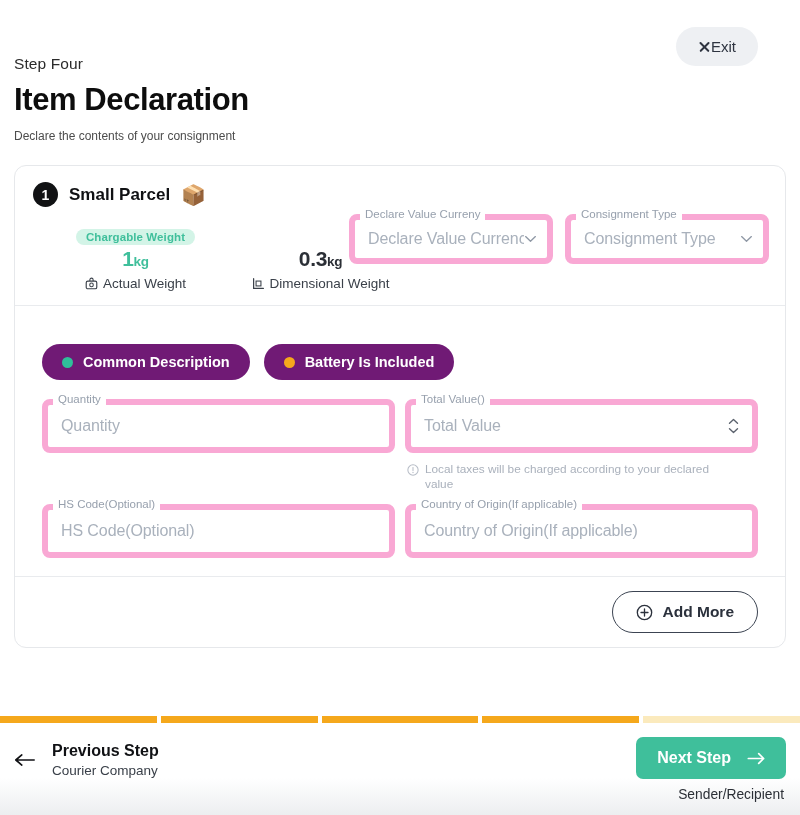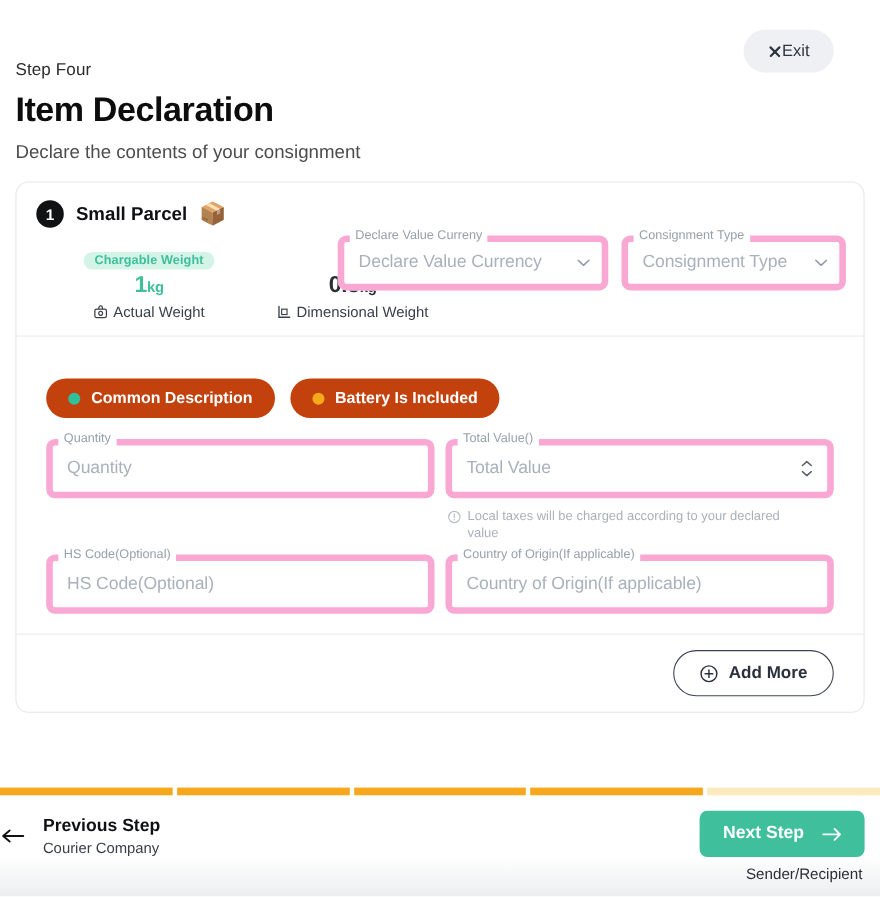--- a/index.html
+++ b/index.html
@@ -26,21 +26,21 @@
     content: ""; position: absolute; left: 0; top: 6px;
     width: 13px; height: 1.6px; background: #2e3440; border-radius: 1px;
   }
   .exit-btn .x-ico::before { transform: rotate(45deg); }
   .exit-btn .x-ico::after  { transform: rotate(-45deg); }
 
   
   .header { position: absolute; left: 14px; top: 55px; }
   .step-kicker { font-size: 15.5px; color: #2b2b2b; letter-spacing: .1px; }
   .page-title { font-size: 31px; font-weight: 700; letter-spacing: -.4px; margin-top: 9px; color: #0d0d0d; }
-  .page-sub { font-size: 17px; color: #4c4c4c; margin-top: 11px; }
+  .page-sub { font-size: 12px; color: #4c4c4c; margin-top: 11px; }
 
   
   .card {
     position: absolute; left: 14px; top: 165px; width: 772px;
     background: #fff; border: 1px solid #e6e8eb; border-radius: 12px;
     overflow: visible;
   }
   .card-head { padding: 16px 18px 14px 18px; position: relative; }
   .card-title-row { display: flex; align-items: center; gap: 11px; }
   .num-badge {
@@ -97,21 +97,21 @@
   .chevron { width: 13px; height: 8px; flex: none; }
 
   
   .card-divider { height: 1px; background: #e9ebee; }
   .card-body { padding: 22px 27px 18px 27px; }
 
   .desc-field { width: 716px; height: 54px; }
   .pill-row { display: flex; gap: 14px; margin-top: 16px; }
   .pill {
     display: flex; align-items: center; gap: 10px;
-    background: #c2410c; color: #fff; border: none; border-radius: 999px;
+    background: #701a75; color: #fff; border: none; border-radius: 999px;
     padding: 10px 20px; cursor: pointer;
     font-family: "Liberation Sans", sans-serif;
     font-size: 14.5px; font-weight: 700;
   }
   .dot { width: 11px; height: 11px; border-radius: 50%; flex: none; }
 
   .two-col { display: flex; gap: 10px; margin-top: 19px; }
   .col-l { width: 353px; }
   .col-r { width: 353px; }
   .helper {
@@ -139,21 +139,21 @@
   .seg { height: 7px; flex: 1; }
   .seg.on  { background: #f5a81c; }
   .seg.off { background: #fbeabd; }
 
   
   .footer {
     position: absolute; left: 0; bottom: 0; width: 800px; height: 88px;
     background: linear-gradient(to bottom, #ffffff 0%, #ffffff 58%, #eceef0 100%);
   }
   .prev {
-    position: absolute; left: 1px; top: 15px;
+    position: absolute; left: 14px; top: 15px;
     display: flex; align-items: center; gap: 16px; cursor: pointer;
   }
   .arrow-l { width: 22px; height: 14px; flex: none; }
   .prev-main { font-size: 16px; font-weight: 700; color: #101114; }
   .prev-sub { font-size: 13.5px; color: #3a4049; margin-top: 3px; }
 
   .next-wrap { position: absolute; right: 14px; top: 10px; text-align: center; }
   .next-btn {
     display: flex; align-items: center; gap: 16px;
     background: #3fbf9b; border: none; border-radius: 7px;
@@ -213,21 +213,21 @@
             <svg class="wicon" viewBox="0 0 16 16">
               <path d="M2 2v12h12" fill="none" stroke="#3a4049" stroke-width="1.5" stroke-linecap="round"></path>
               <rect x="5" y="5" width="6" height="6" fill="none" stroke="#3a4049" stroke-width="1.3"></rect>
             </svg>
             <span>Dimensional Weight</span>
           </div>
         </div>
       </div>
 
       <div class="head-selects">
-        <div class="field sel" style="width:246px">
+        <div class="field sel" style="width:204px">
           <span class="legend">Declare Value Curreny</span>
           <div class="box">
             <span class="ph">Declare Value Currency</span>
             <svg class="chevron" viewBox="0 0 14 9">
               <path d="M1.5 1.8L7 7l5.5-5.2" fill="none" stroke="#8f98a5" stroke-width="1.5" stroke-linecap="round" stroke-linejoin="round"></path>
             </svg>
           </div>
         </div>
         <div class="field sel" style="width:204px">
           <span class="legend">Consignment Type</span>

